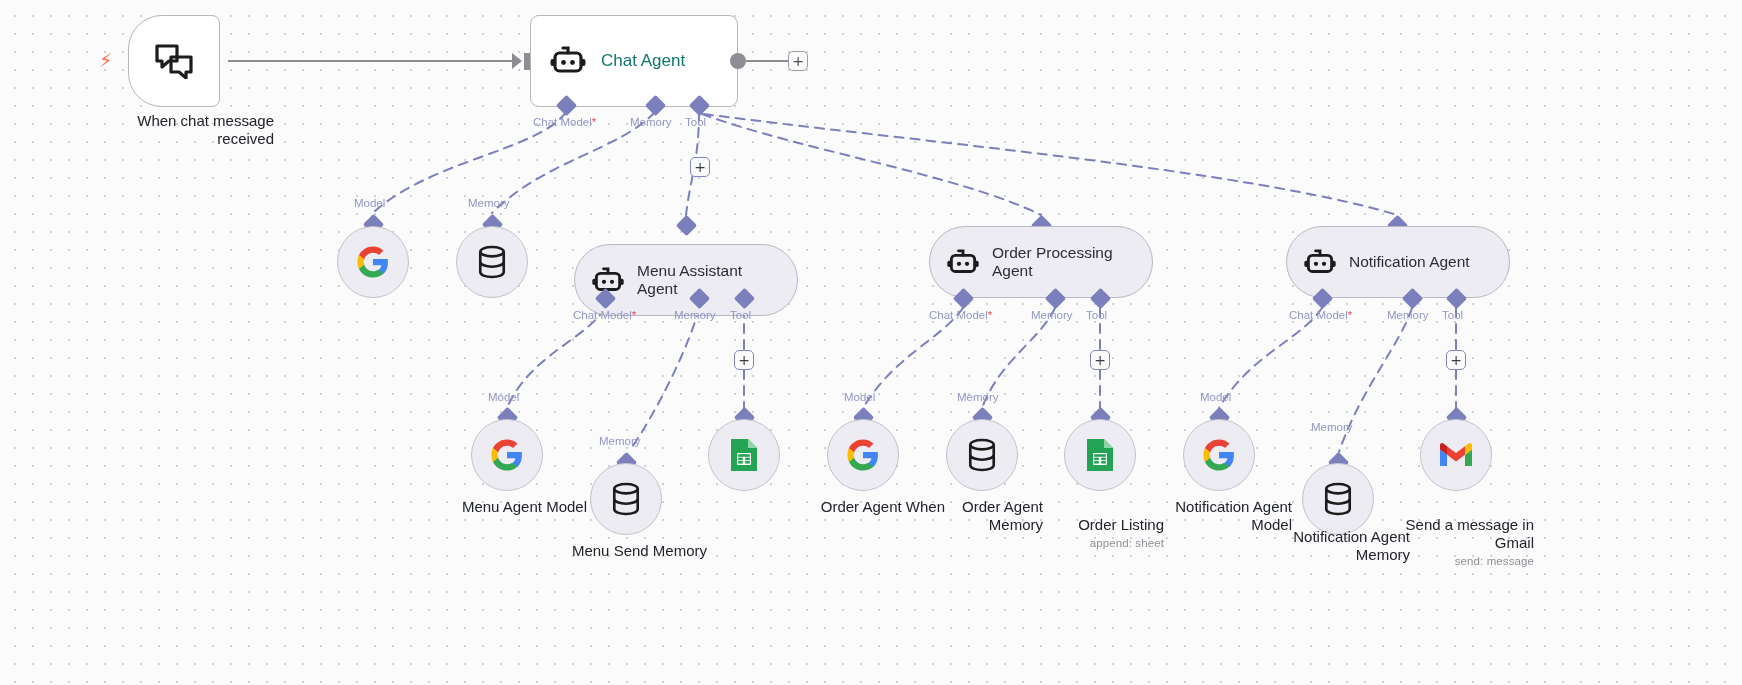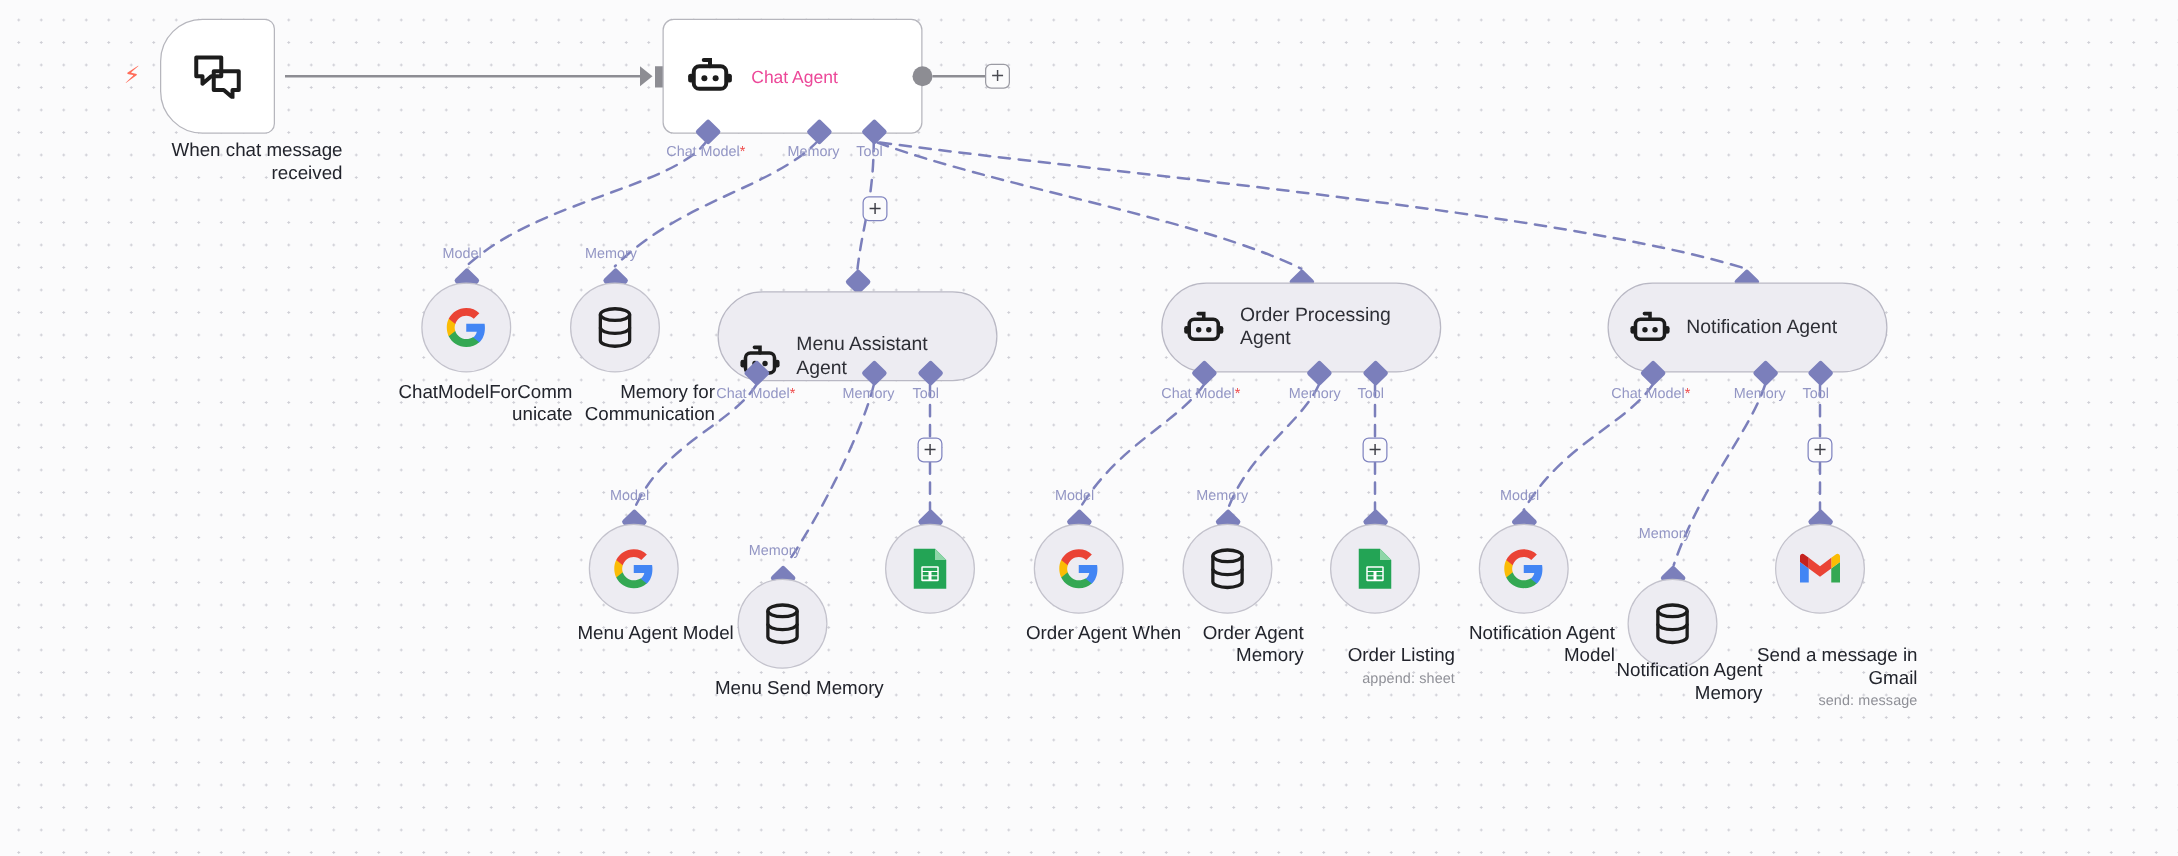--- a/index.html
+++ b/index.html
@@ -41,21 +41,21 @@
     width:208px;height:92px;
     background:#fff;
     border:1px solid #b6b6bd;
     border-radius:9px;
     box-sizing:border-box;
     display:flex;align-items:center;
     padding-left:18px;
     gap:14px;
   }
   .agent-main .title{
-    font-size:14px;color:#ec4899;white-space:nowrap;
+    font-size:17px;color:#0f766e;white-space:nowrap;
   }
 
   
   .agent-sub{
     position:absolute;
     height:72px;
     background:#edecf2;
     border:1px solid #b9b8c4;
     border-radius:36px;
     box-sizing:border-box;
@@ -223,37 +223,33 @@
     <div class="diamond" style="left:366px;top:217px;"></div>
     <div class="port-label" style="left:354px;top:197px;">Model</div>
     <div class="circle-node" style="left:337px;top:226px;">
       <svg class="icon" width="34" height="34" viewBox="0 0 48 48">
         <path fill="#4285F4" d="M45.1 24.5c0-1.6-.1-3.2-.4-4.7H24v8.9h11.9c-.5 2.8-2.1 5.1-4.4 6.7v5.6h7.1c4.2-3.8 6.5-9.5 6.5-16.5z"></path>
         <path fill="#34A853" d="M24 46c6 0 11-2 14.6-5.4l-7.1-5.6c-2 1.3-4.5 2.1-7.5 2.1-5.8 0-10.6-3.9-12.4-9.1H4.2v5.8C7.8 41.1 15.3 46 24 46z"></path>
         <path fill="#FBBC05" d="M11.6 28c-.5-1.3-.7-2.7-.7-4s.3-2.7.7-4v-5.8H4.2C2.8 17.1 2 20.4 2 24s.8 6.9 2.2 9.8L11.6 28z"></path>
         <path fill="#EA4335" d="M24 10.8c3.3 0 6.2 1.1 8.5 3.3l6.3-6.3C35 4.2 30 2 24 2 15.3 2 7.8 6.9 4.2 14.2l7.4 5.8c1.8-5.2 6.6-9.2 12.4-9.2z"></path>
       </svg>
     </div>
-    <div class="caption" style="left:288px;top:305px;width:170px;">ChatModelForComm
-unicate</div>
 
     <div class="diamond" style="left:485px;top:217px;"></div>
     <div class="port-label" style="left:468px;top:197px;">Memory</div>
     <div class="circle-node" style="left:456px;top:226px;">
       <svg class="icon" width="30" height="34" viewBox="0 0 32 36">
         <ellipse cx="16" cy="7" rx="12.5" ry="5" fill="none" stroke="#1c1c1c" stroke-width="2.8"></ellipse>
         <path d="M3.5 7 v22 c0 2.8 5.6 5 12.5 5 s12.5 -2.2 12.5 -5 V7" fill="none" stroke="#1c1c1c" stroke-width="2.8"></path>
         <path d="M3.5 18 c0 2.8 5.6 5 12.5 5 s12.5 -2.2 12.5 -5" fill="none" stroke="#1c1c1c" stroke-width="2.8"></path>
       </svg>
     </div>
-    <div class="caption" style="left:412px;top:305px;width:160px;">Memory for
-Communication</div>
 
     <div class="diamond" style="left:679px;top:218px;"></div>
-    <div class="agent-sub" style="left:574px;top:233px;width:224px;align-items:flex-end;">
+    <div class="agent-sub" style="left:574px;top:244px;width:224px;">
       <svg class="icon" width="34" height="29" viewBox="0 0 38 32">
         <rect x="6" y="8" width="26" height="18" rx="4.5" fill="none" stroke="#1c1c1c" stroke-width="3.2"></rect>
         <path d="M19 8 V3 h-5" fill="none" stroke="#1c1c1c" stroke-width="3.2" stroke-linecap="round"></path>
         <rect x="1.5" y="14" width="4.5" height="7" rx="2" fill="#1c1c1c"></rect>
         <rect x="32" y="14" width="4.5" height="7" rx="2" fill="#1c1c1c"></rect>
         <circle cx="14.5" cy="17.5" r="2.4" fill="#1c1c1c"></circle>
         <circle cx="23.5" cy="17.5" r="2.4" fill="#1c1c1c"></circle>
       </svg>
       <span class="title" style="white-space:pre-line;">Menu Assistant
 Agent</span>

